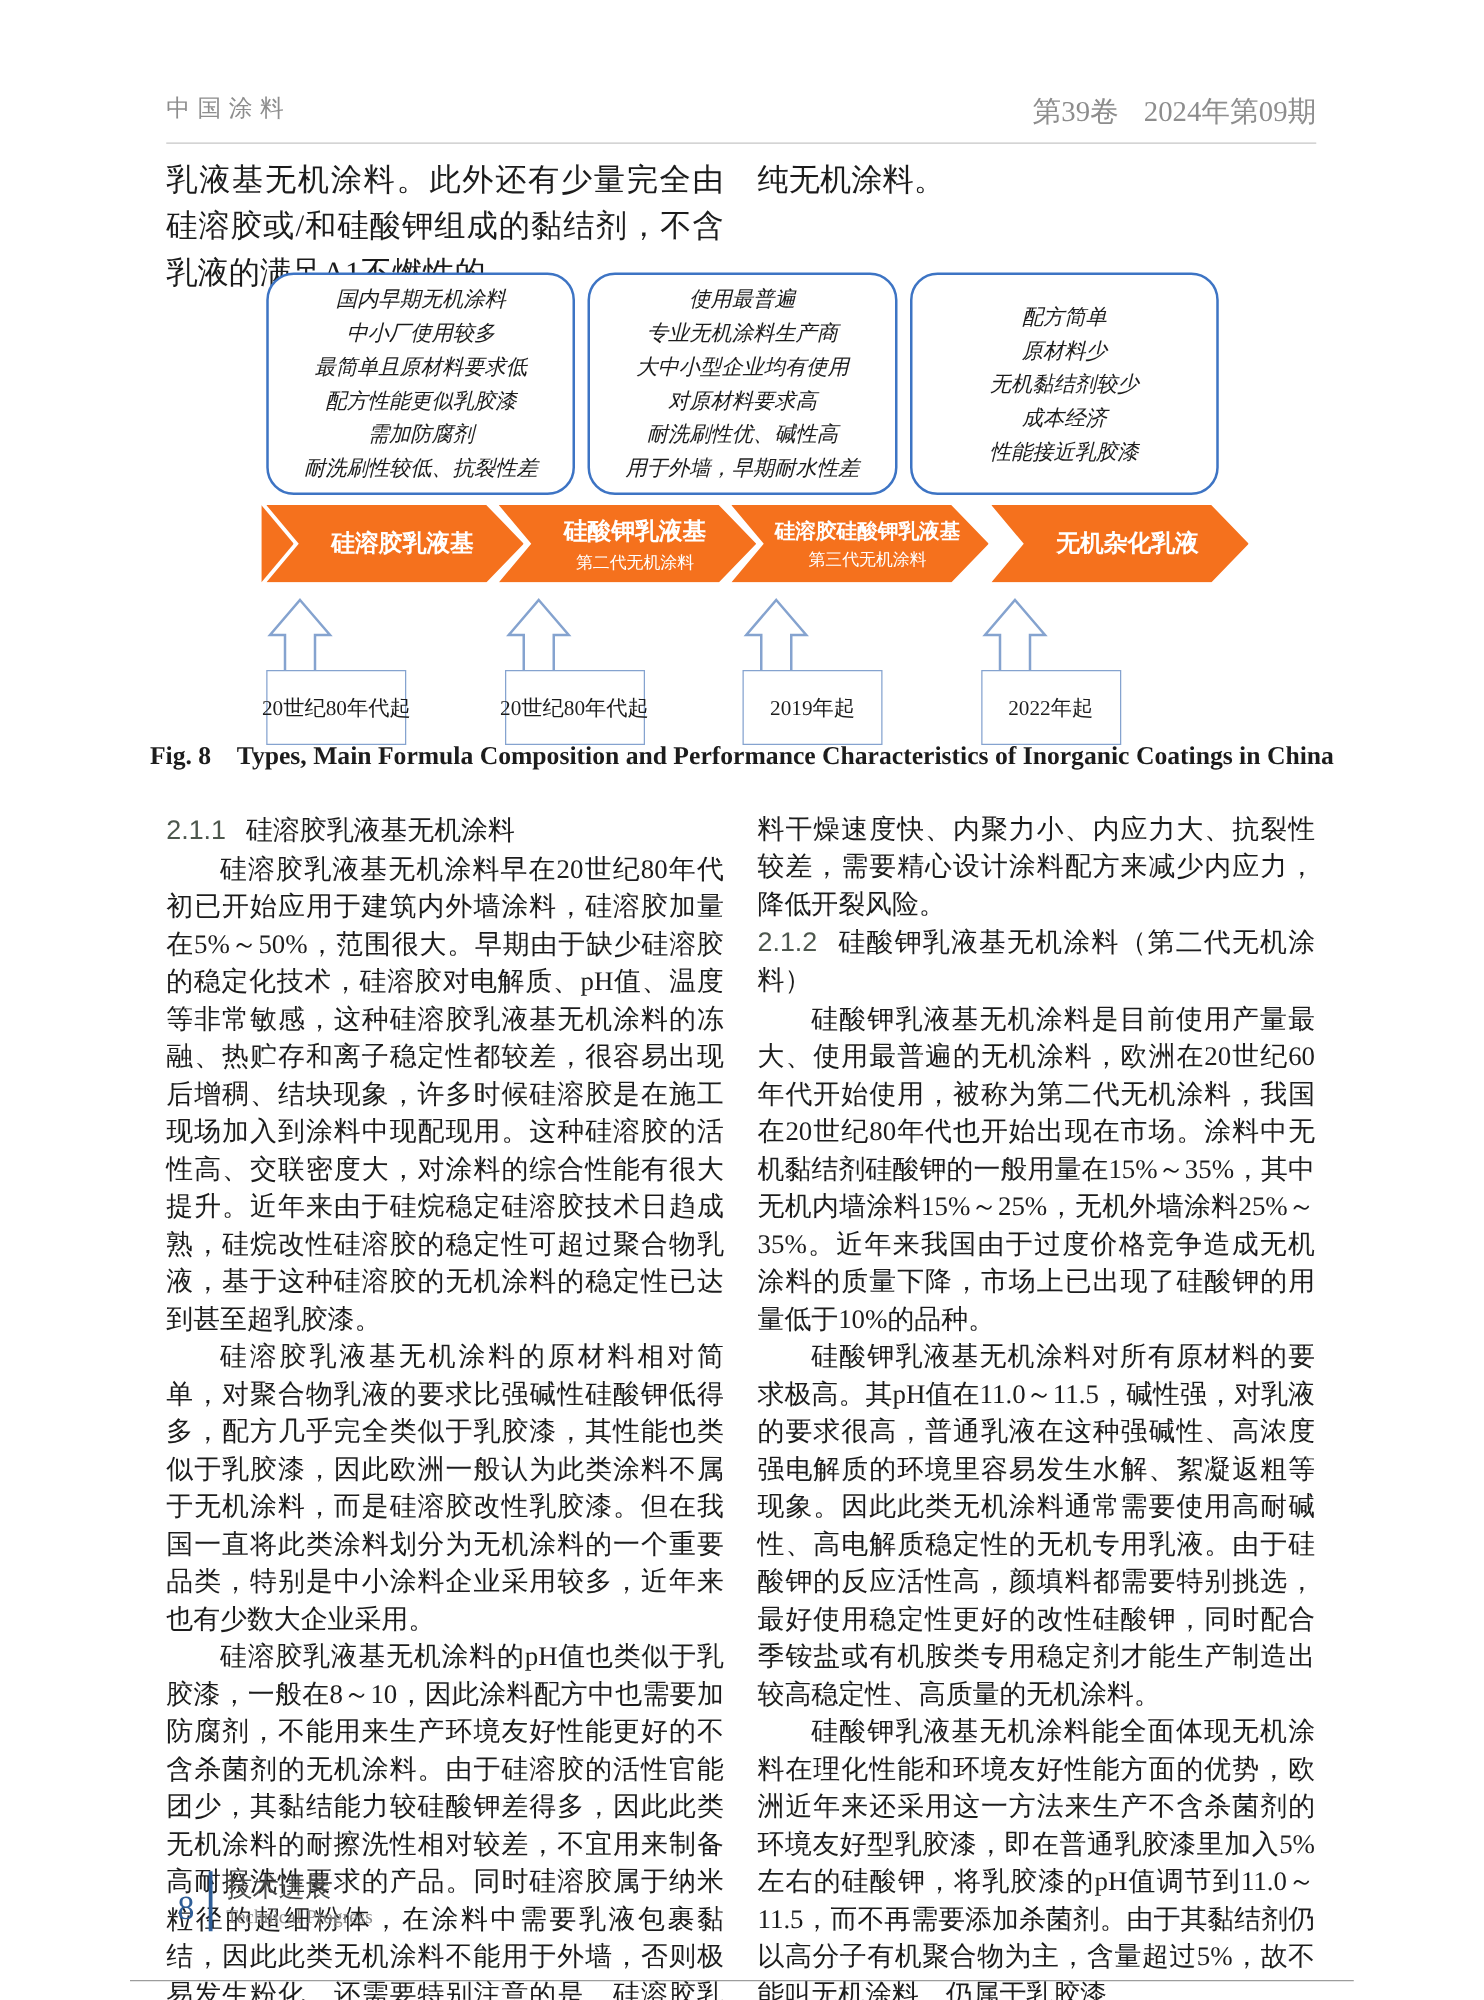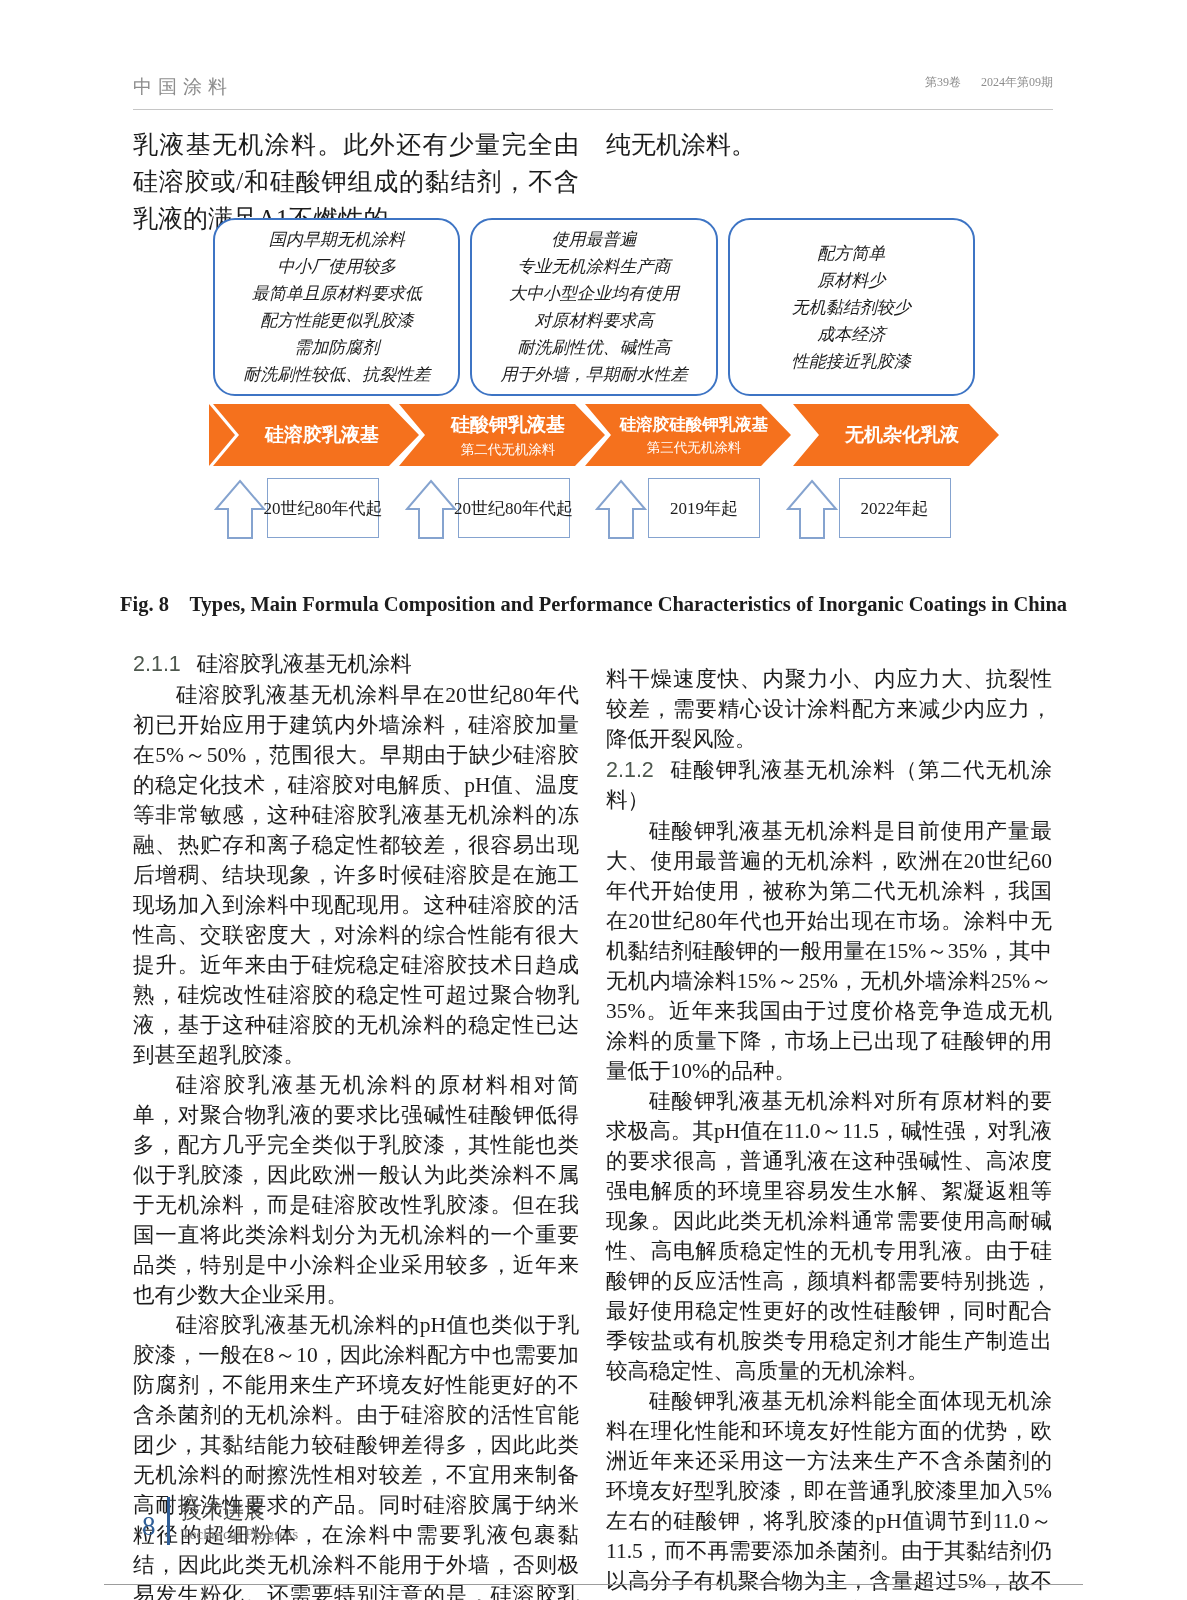--- a/index.html
+++ b/index.html
@@ -19,21 +19,21 @@
     overflow:hidden;
   }
   
   .hdr{
     position:absolute;top:74px;left:133px;right:134px;
     display:flex;justify-content:space-between;align-items:flex-start;
     padding-bottom:9px;border-bottom:1px solid #c6c6c6;
     color:var(--header-gray);
   }
   .hdr .jname{font-size:19px;letter-spacing:6px;}
-  .hdr .jissue{font-size:12px;}
+  .hdr .jissue{font-size:23px;}
   .hdr .jissue .vol{margin-right:20px;}
   
   .introrow{position:absolute;top:126px;left:133px;right:134px;display:flex;gap:27px;}
   .introrow .col{width:446px;font-size:25px;line-height:37px;text-align:justify;}
   
   .fig{position:absolute;top:218px;left:213px;width:762px;}
   .boxrow{display:flex;gap:10px;height:178px;font-style:italic;}
   .fbox{
     flex:1;border:2.5px solid var(--box-border);border-radius:22px;background:#fff;
     display:flex;flex-direction:column;justify-content:center;align-items:center;
@@ -49,40 +49,40 @@
     clip-path:polygon(0 0,calc(100% - 30px) 0,100% 50%,calc(100% - 30px) 100%,0 100%,26px 50%);}
   .chev .txt{position:relative;z-index:1;height:100%;display:flex;flex-direction:column;
     justify-content:center;align-items:center;color:#fff;padding-left:12px;}
   .chev .t{font-weight:bold;font-size:19px;white-space:nowrap;
     font-family:"Liberation Sans","DejaVu Sans",sans-serif;}
   .chev.narrowtxt .t{font-size:16.5px;}
   .chev .s{font-size:13.5px;margin-top:3px;white-space:nowrap;
     font-family:"Liberation Sans","DejaVu Sans",sans-serif;}
   .c0{left:0;} .c1{left:186px;} .c2{left:372px;} .c3{left:580px;}
   .daterow{display:flex;margin-top:12px;}
-  .datecell{flex:1;display:flex;align-items:center;}
+  .datecell{flex:1;display:flex;flex-direction:column;}
   .uparrow{display:block;margin-bottom:-2px;}
   .datebox{
     width:112px;height:60px;border:1.5px solid var(--date-border);background:#fff;
     display:flex;justify-content:center;align-items:center;font-size:17px;white-space:nowrap;
   }
   
   .cap{position:absolute;top:584px;left:60px;right:60px;text-align:center;}
   .cap .zh{font-family:"Liberation Sans","DejaVu Sans",sans-serif;font-weight:bold;
     font-size:22.5px;letter-spacing:1px;}
   .cap .en{font-family:"Liberation Serif","DejaVu Serif",serif;font-weight:bold;
     font-size:20.5px;margin-top:6px;}
   
   .bodyrow{position:absolute;top:648px;left:133px;right:134px;display:flex;gap:27px;}
   .bodyrow .bcol{width:446px;font-size:21.5px;line-height:30px;text-align:justify;}
   .shead{margin:1px 0 1px 0;font-size:21.5px;line-height:30px;}
   .shead .num{color:var(--section-num);font-family:"Liberation Sans","DejaVu Sans",sans-serif;
     margin-right:16px;}
   .para{text-indent:2em;}
-  .para.noindent{text-indent:0;margin-top:16px;}
+  .para.noindent{text-indent:0;}
   
   .ftr{position:absolute;top:1497px;left:142px;display:flex;align-items:center;}
   .ftr .pnum{font-size:27px;color:var(--footer-blue);margin-right:11px;margin-top:10px;}
   .ftr .bar{width:3.5px;height:48px;background:var(--footer-blue);margin-right:11px;}
   .ftr .sec .zh{font-family:"Liberation Sans","DejaVu Sans",sans-serif;font-weight:normal;
     font-size:21px;color:#4a4a4a;line-height:26px;}
   .ftr .sec .en{font-size:15.5px;color:#8a8a8a;line-height:20px;}
   .bottomline{position:absolute;top:1584px;left:104px;right:104px;height:1px;background:#9c9c9c;}
 </style>
 </head>

